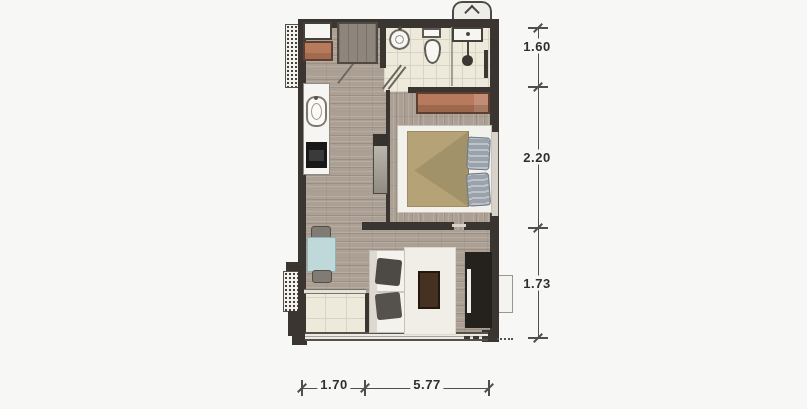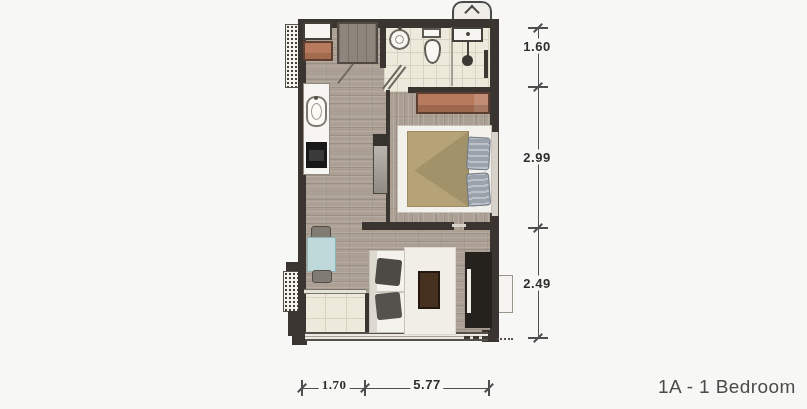--- a/index.html
+++ b/index.html
@@ -141,25 +141,24 @@
   <div class="abs" style="left:311px;top:226px;width:20px;height:13px;background:#807c74;border:1px solid #524e47;border-radius:3px;"></div>
   <div class="abs" style="left:307px;top:237px;width:29px;height:35px;background:var(--dining-table,#bfd9db);border:1px solid #8fb4b8;"></div>
   <div class="abs" style="left:312px;top:270px;width:20px;height:13px;background:#807c74;border:1px solid #524e47;border-radius:3px;"></div>
 
   <div class="abs dim" style="left:538px;top:28px;width:1px;height:310px;"></div>
   <div class="htick" style="left:528px;top:27px;"></div>
   <div class="htick" style="left:528px;top:86px;"></div>
   <div class="htick" style="left:528px;top:227px;"></div>
   <div class="htick" style="left:528px;top:337px;"></div>
   <span class="dim-label" style="left:537px;top:46px;">1.60</span>
-  <span class="dim-label" style="left:537px;top:157px;">2.99</span>
-  <span class="dim-label" style="left:537px;top:283px;">2.49</span>
+  <span class="dim-label" style="left:537px;top:157px;">2.20</span>
+  <span class="dim-label" style="left:537px;top:283px;">1.73</span>
 
   <div class="abs dim" style="left:302px;top:388px;width:187px;height:1px;"></div>
   <div class="vtick" style="left:301px;top:380px;"></div>
   <div class="vtick" style="left:364px;top:380px;"></div>
   <div class="vtick" style="left:488px;top:380px;"></div>
-  <span class="dim-label" style="left:334px;top:384px;font-family:Liberation Serif, serif;">1.70</span>
+  <span class="dim-label" style="left:334px;top:384px;">1.70</span>
   <span class="dim-label" style="left:427px;top:384px;">5.77</span>
 
-  <div class="plan-title" style="left:658px;top:376px;">1A - 1 Bedroom</div>
 
 </div>
 
 </body></html>

